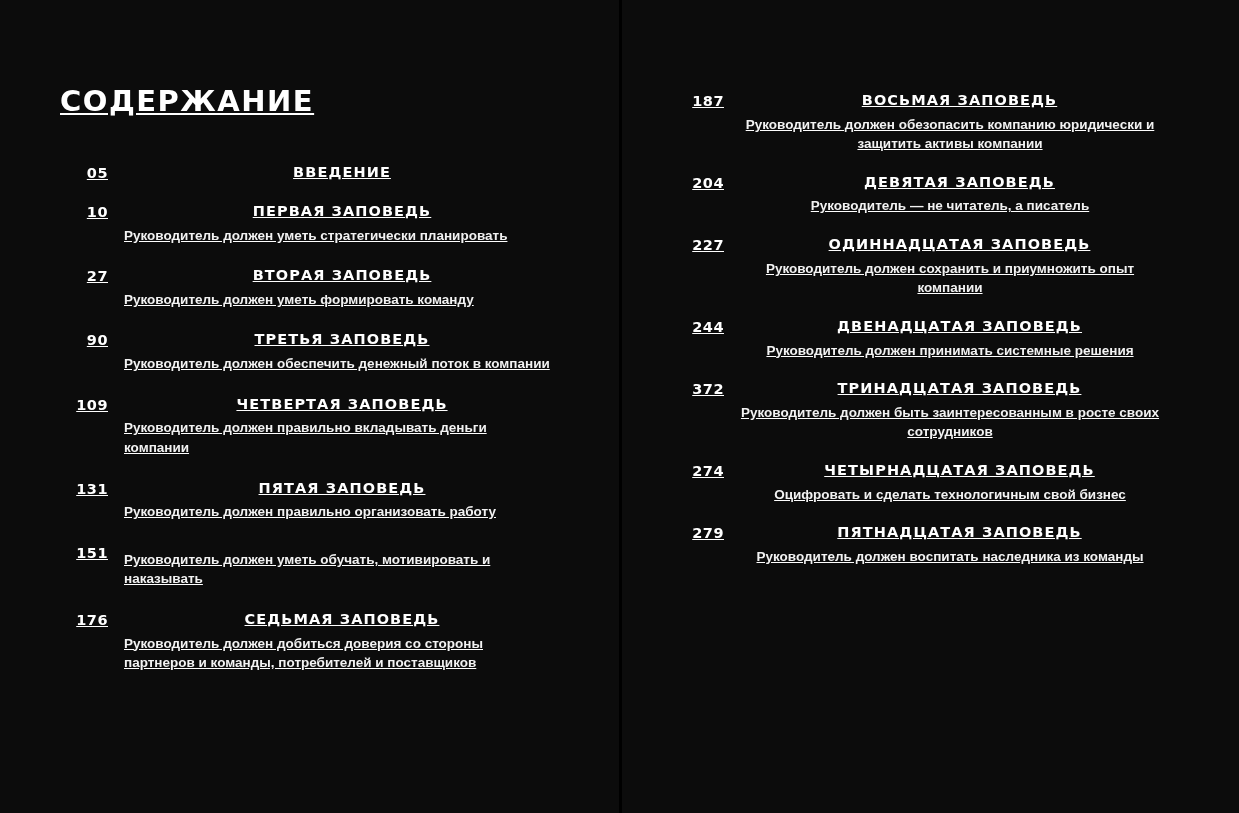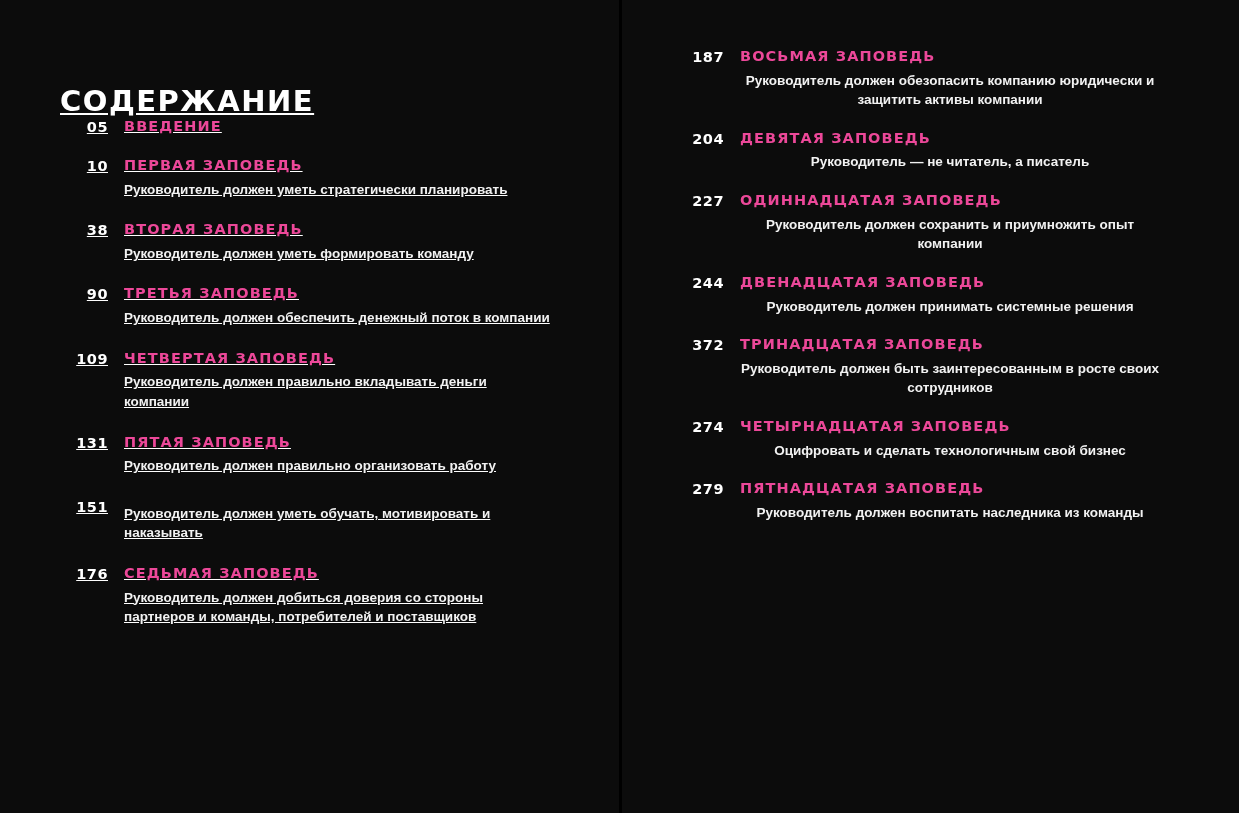--- a/index.html
+++ b/index.html
@@ -57,23 +57,25 @@
     color: #ffffff;
     font-family: "DejaVu Sans", sans-serif;
     text-transform: uppercase;
   }
   .toc-list {
     margin: 0;
     padding: 0;
     list-style: none;
   }
   .page-left .toc-list {
+    margin-top: 46px;
   }
   .page-right .toc-list {
-    margin-top: 48px;
+    margin-top: 92px;
+    text-decoration: underline;
   }
   .toc-entry {
     display: flex;
     align-items: flex-start;
     margin-bottom: 20px;
   }
   .toc-num {
     width: 48px;
     flex: 0 0 48px;
     text-align: right;
@@ -85,24 +87,25 @@
     padding-top: 1px;
   }
   .toc-body {
     padding-left: 16px;
     flex: 1 1 auto;
   }
   .toc-heading {
     font-size: 14.5px;
     font-weight: bold;
     letter-spacing: 1.1px;
-    color: #ec4899;
+    color: #ffffff;
     font-family: "DejaVu Sans", sans-serif;
     text-transform: uppercase;
     line-height: 1.15;
+    text-align: center;
   }
   .toc-desc {
     font-size: 13.5px;
     font-weight: bold;
     color: #f2f2f2;
     line-height: 1.45;
     margin-top: 6px;
     max-width: 430px;
     font-family: "Liberation Sans", sans-serif;
   }
@@ -126,21 +129,21 @@
           </div>
         </li>
         <li class="toc-entry">
           <div class="toc-num">10</div>
           <div class="toc-body">
             <div class="toc-heading">ПЕРВАЯ ЗАПОВЕДЬ</div>
             <div class="toc-desc">Руководитель должен уметь стратегически планировать</div>
           </div>
         </li>
         <li class="toc-entry">
-          <div class="toc-num">38</div>
+          <div class="toc-num">27</div>
           <div class="toc-body">
             <div class="toc-heading">ВТОРАЯ ЗАПОВЕДЬ</div>
             <div class="toc-desc">Руководитель должен уметь формировать команду</div>
           </div>
         </li>
         <li class="toc-entry">
           <div class="toc-num">90</div>
           <div class="toc-body">
             <div class="toc-heading">ТРЕТЬЯ ЗАПОВЕДЬ</div>
             <div class="toc-desc">Руководитель должен обеспечить денежный поток в компании</div>

